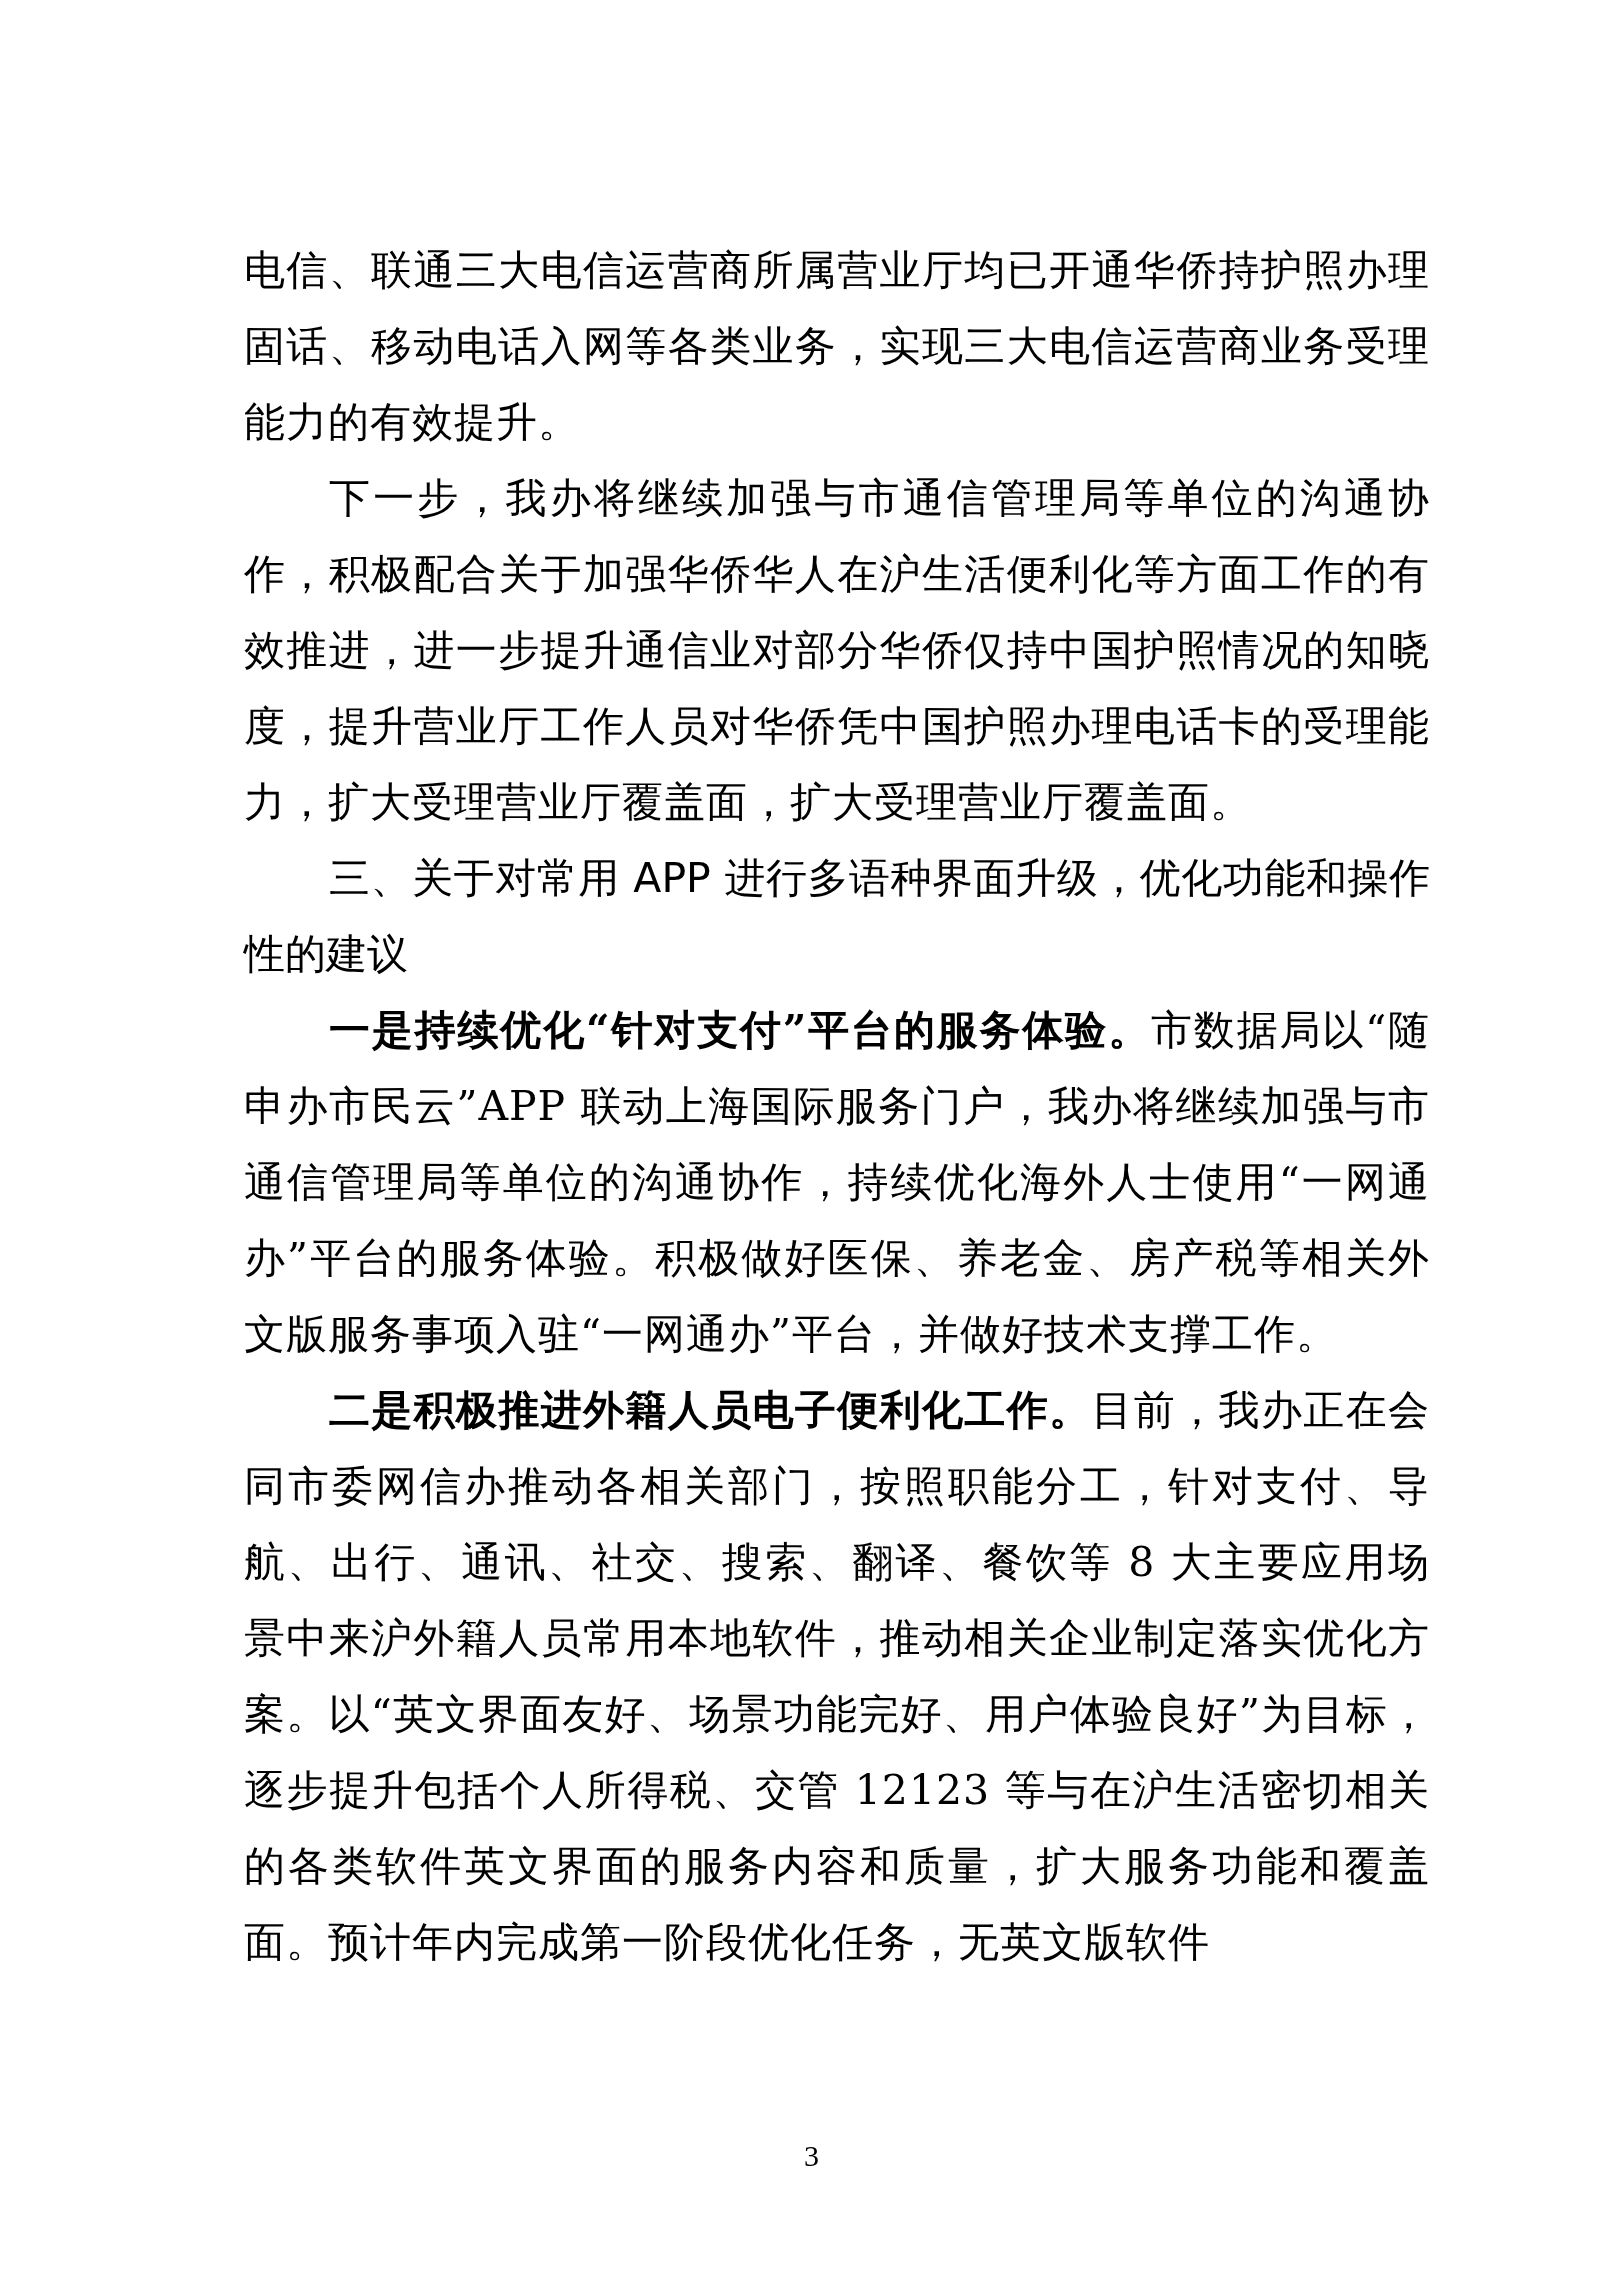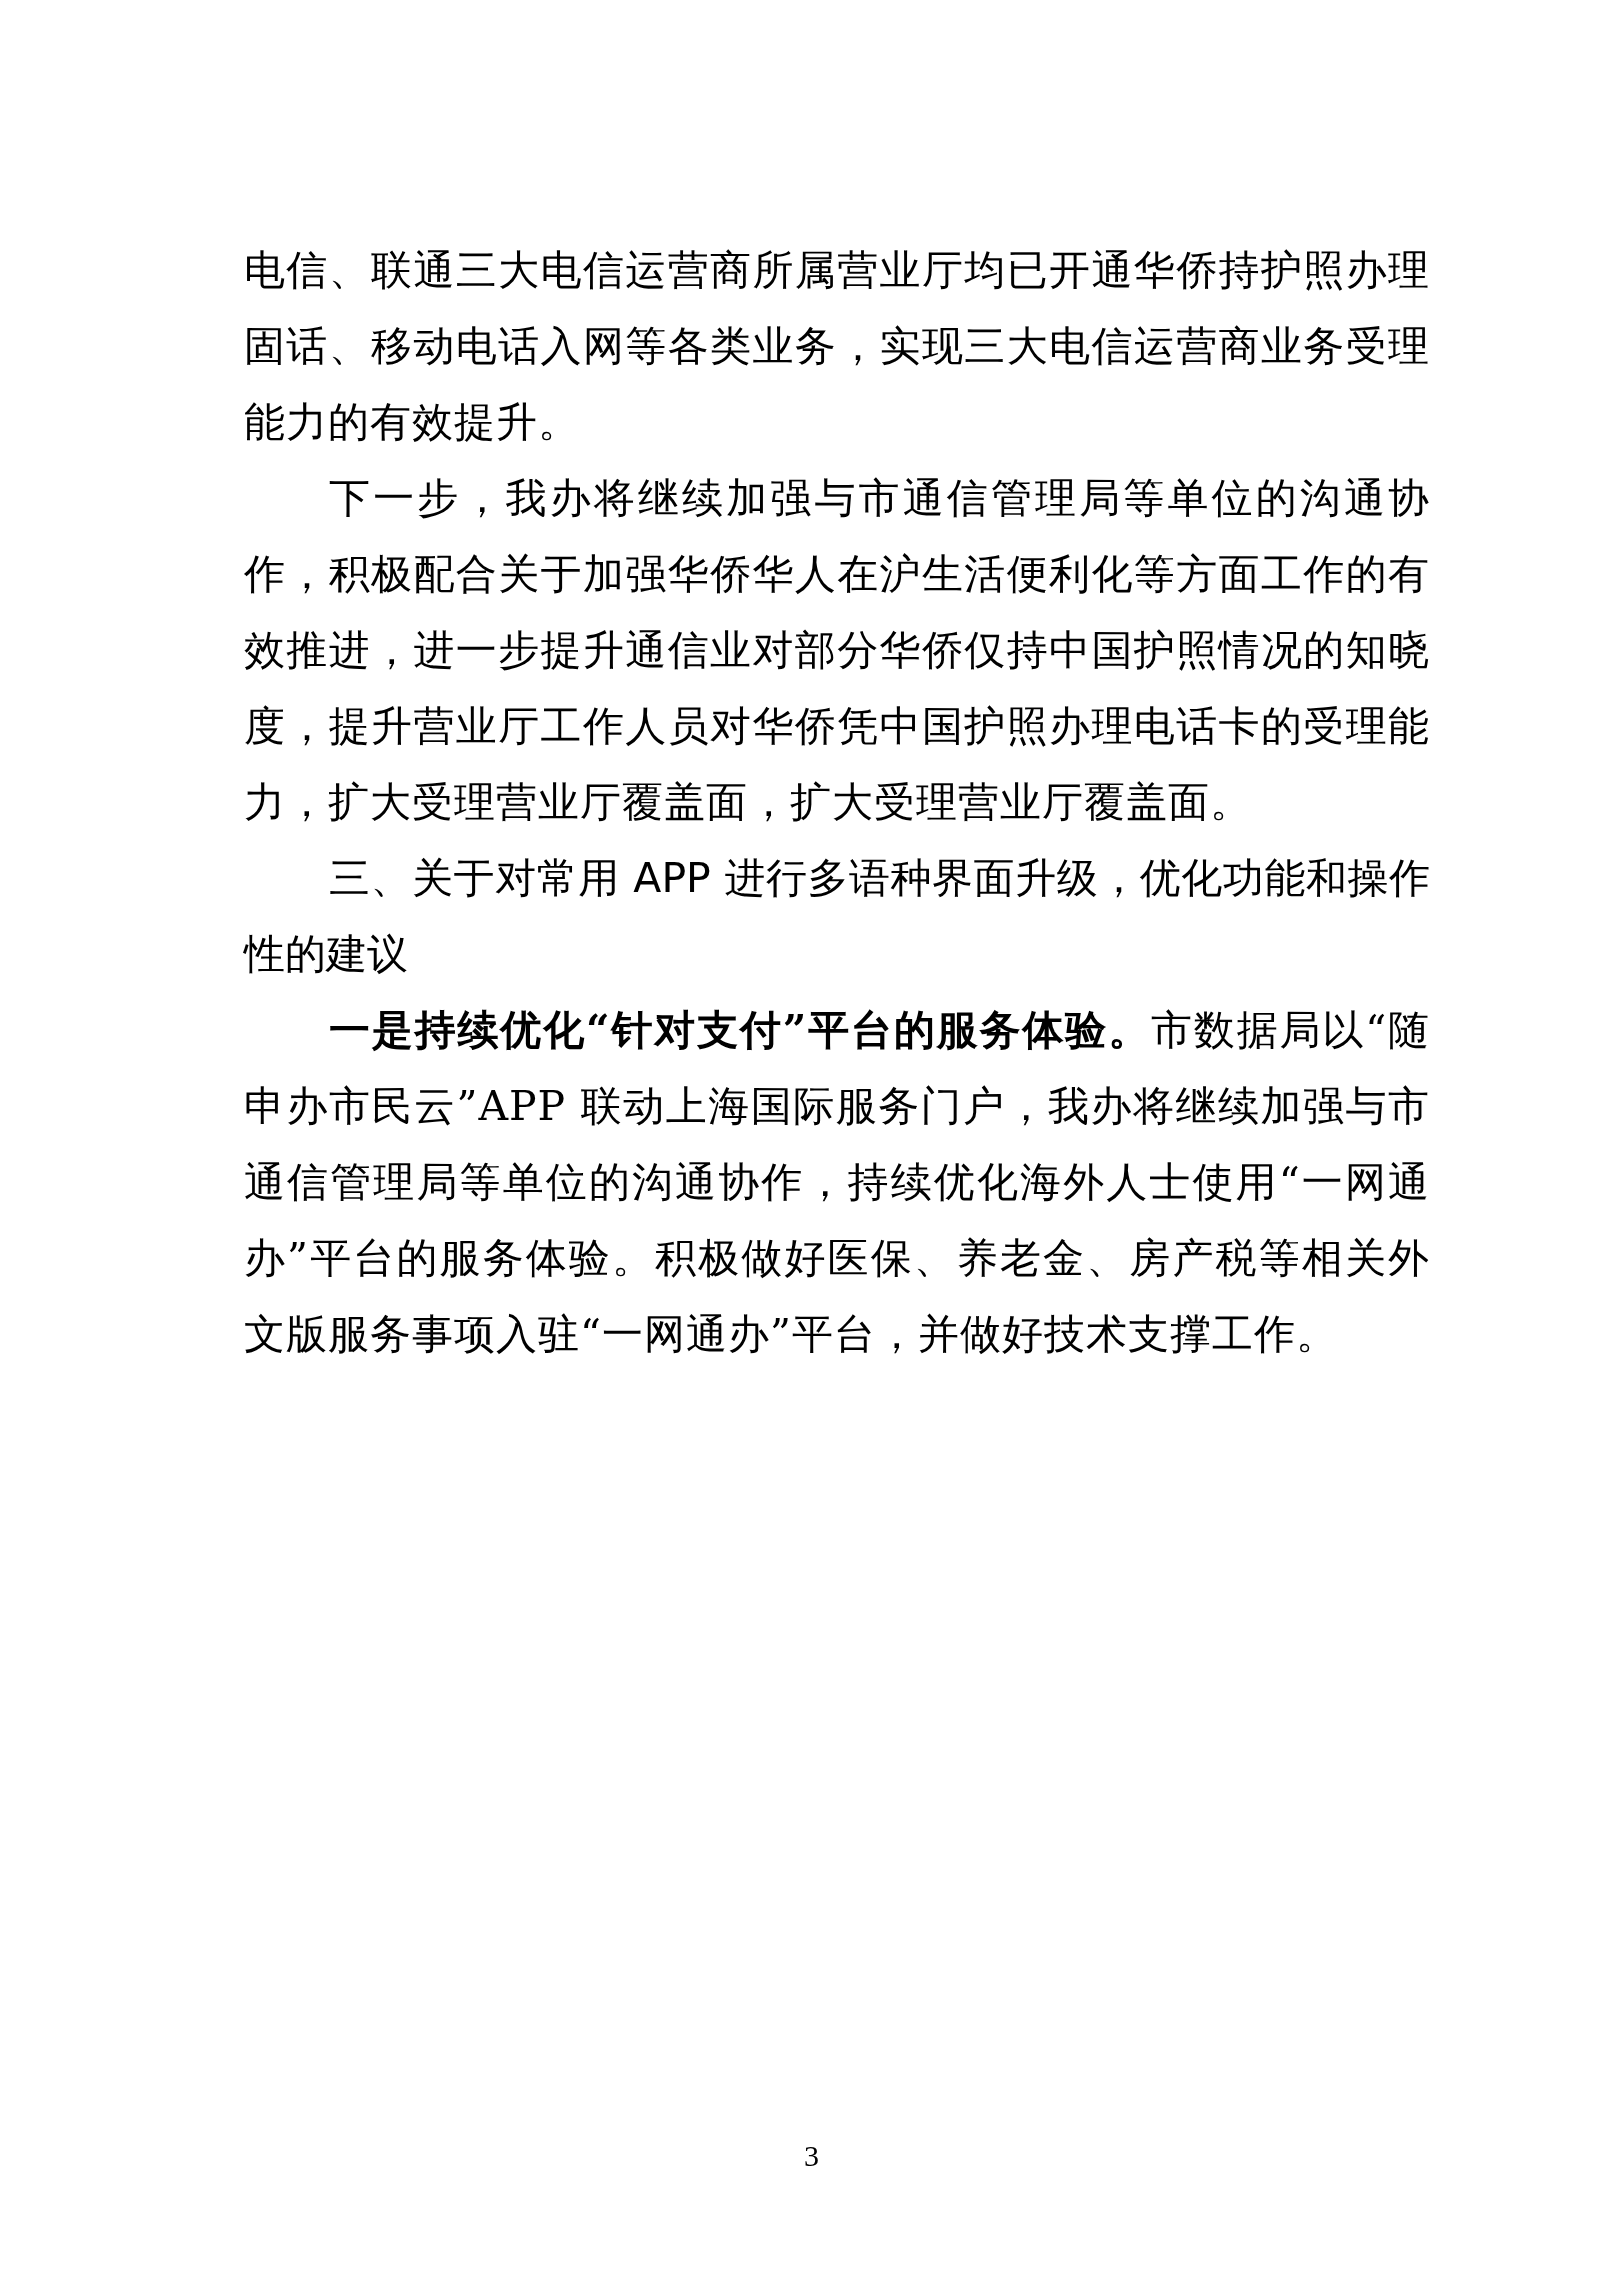--- a/index.html
+++ b/index.html
@@ -73,18 +73,21 @@
     </p>
 
     <p class="para indent heading">
       <span>三、关于对常用 APP 进行多语种界面升级，优化功能和操作性的建议</span>
     </p>
 
     <p class="para indent">
       <span class="lead">一是持续优化“针对支付”平台的服务体验。</span><span>市数据局以“随申办市民云”APP 联动上海国际服务门户，我办将继续加强与市通信管理局等单位的沟通协作，持续优化海外人士使用“一网通办”平台的服务体验。积极做好医保、养老金、房产税等相关外文版服务事项入驻“一网通办”平台，并做好技术支撑工作。</span>
     </p>
 
+    <p class="para indent">
+      <span class="lead">二是积极推进外籍人员电子便利化工作。</span><span>目前，我办正在会同市委网信办推动各相关部门，按照职能分工，针对支付、导航、出行、通讯、社交、搜索、翻译、餐饮等 8 大主要应用场景中来沪外籍人员常用本地软件，推动相关企业制定落实优化方案。以“英文界面友好、场景功能完好、用户体验良好”为目标，逐步提升包括个人所得税、交管 12123 等与在沪生活密切相关的各类软件英文界面的服务内容和质量，扩大服务功能和覆盖面。预计年内完成第一阶段优化任务，无英文版软件</span>
+    </p>
 
   </div>
 
   <div class="page-number">3</div>
 </div>
 
 
 </body></html>

